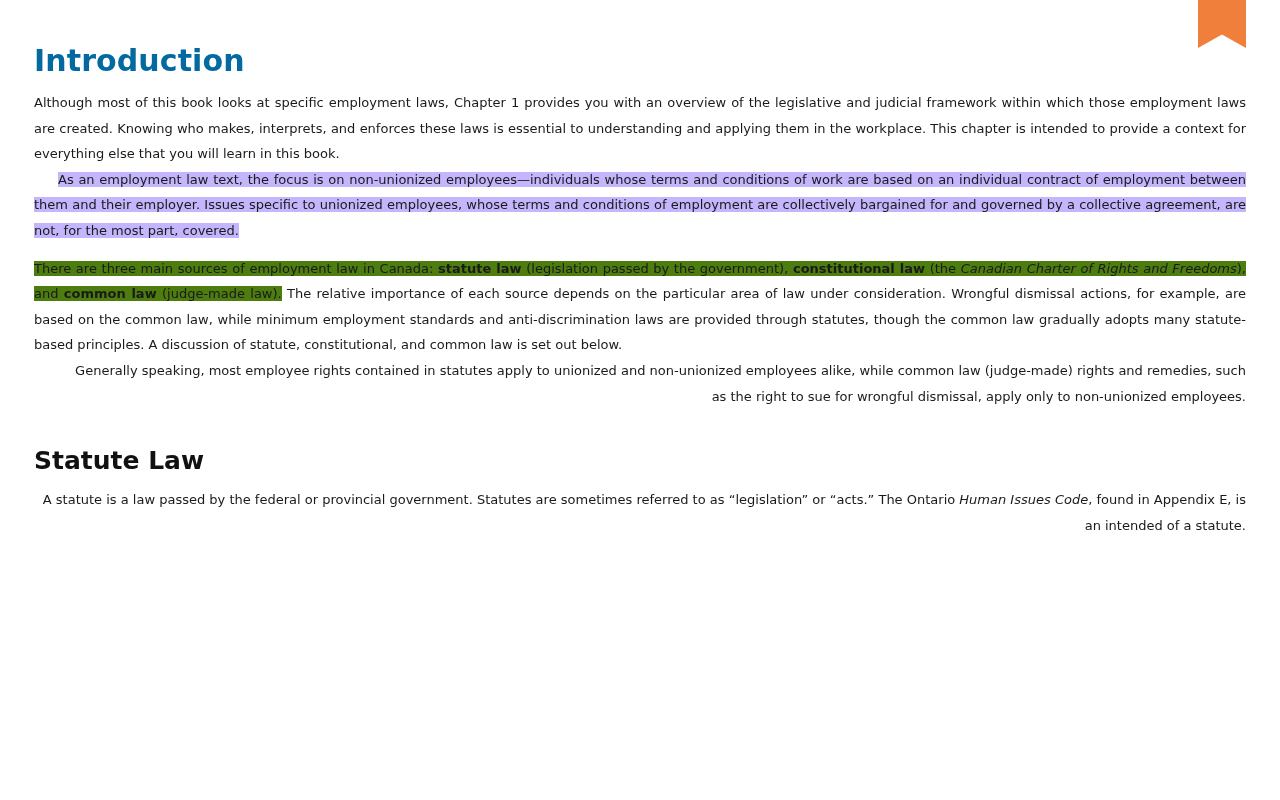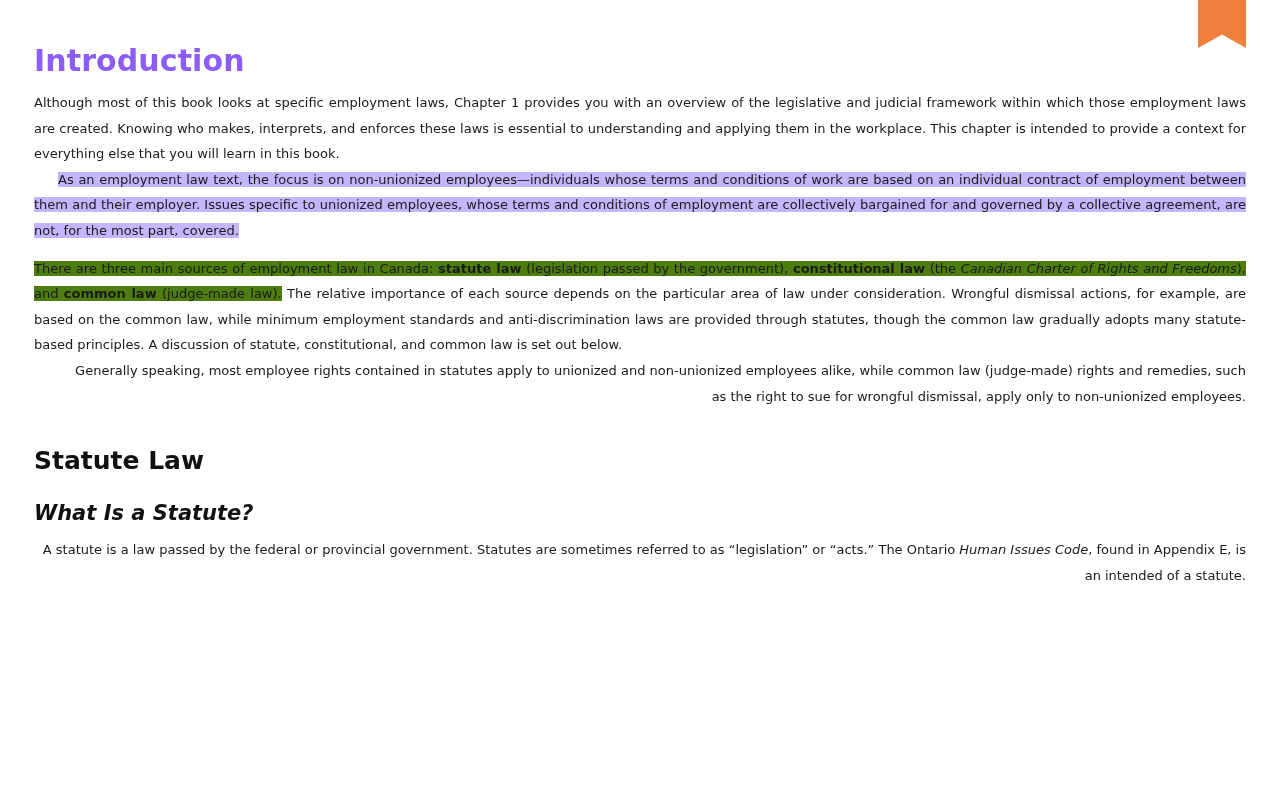--- a/index.html
+++ b/index.html
@@ -28,21 +28,21 @@
     width: 48px;
     height: 48px;
     background: #f07f3c;
     clip-path: polygon(0 0, 100% 0, 100% 100%, 50% 72%, 0 100%);
   }
   h1.chapter-heading {
     font-family: "DejaVu Sans", sans-serif;
     font-size: 30px;
     line-height: 34px;
     font-weight: bold;
-    color: #8b5cf6;
+    color: #0369a1;
     margin: 0;
     padding-top: 44px;
     letter-spacing: 0.1px;
   }
   h1.chapter-heading.second {
     padding-top: 42px;
   }
   h2.section-heading {
     font-size: 25px;
     line-height: 28px;
@@ -98,17 +98,16 @@
 
   <p class="body-text indent"><span class="hl-yellow">As an employment law text, the focus is on non-unionized employees—individuals whose terms and conditions of work are based on an individual contract of employment between them and their employer. Issues specific to unionized employees, whose terms and conditions of employment are collectively bargained for and governed by a collective agreement, are not, for the most part, covered.</span></p>
 
 
   <p class="body-text first"><span class="hl-green"><span>There are three main sources of employment law in Canada: </span><b>statute law</b><span> (legislation passed by the government), </span><b>constitutional law</b><span> (the </span><i>Canadian Charter of Rights and Freedoms</i><span>), and </span><b>common law</b><span> (judge-made law).</span></span><span> The relative importance of each source depends on the particular area of law under consideration. Wrongful dismissal actions, for example, are based on the common law, while minimum employment standards and anti-discrimination laws are provided through statutes, though the common law gradually adopts many statute-based principles. A discussion of statute, constitutional, and common law is set out below.</span></p>
 
   <p class="body-text indent no-justify">Generally speaking, most employee rights contained in statutes apply to unionized and non-unionized employees alike, while common law (judge-made) rights and remedies, such as the right to sue for wrongful dismissal, apply only to non-unionized employees.</p>
 
   <h2 class="section-heading">Statute Law</h2>
 
-  <h3 class="sub-heading">What Is a Statute?</h3>
 
   <p class="body-text first no-justify"><span>A statute is a law passed by the federal or provincial government. Statutes are sometimes referred to as “legislation” or “acts.” The Ontario </span><i>Human Issues Code</i><span>, found in Appendix E, is an intended of a statute.</span></p>
 
 </div>
 
 </body></html>

